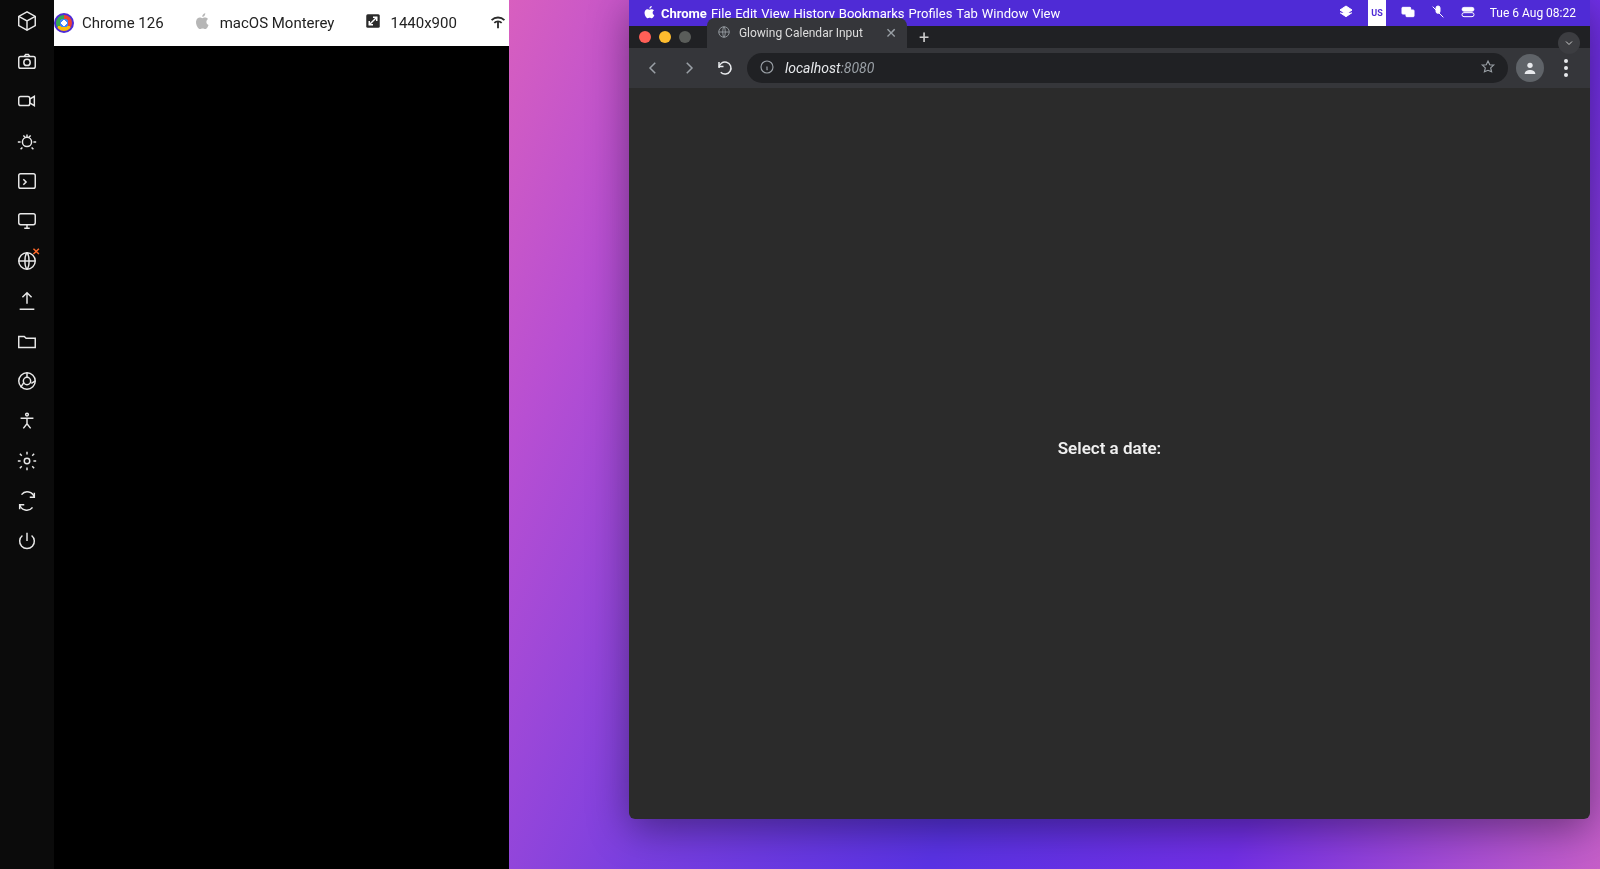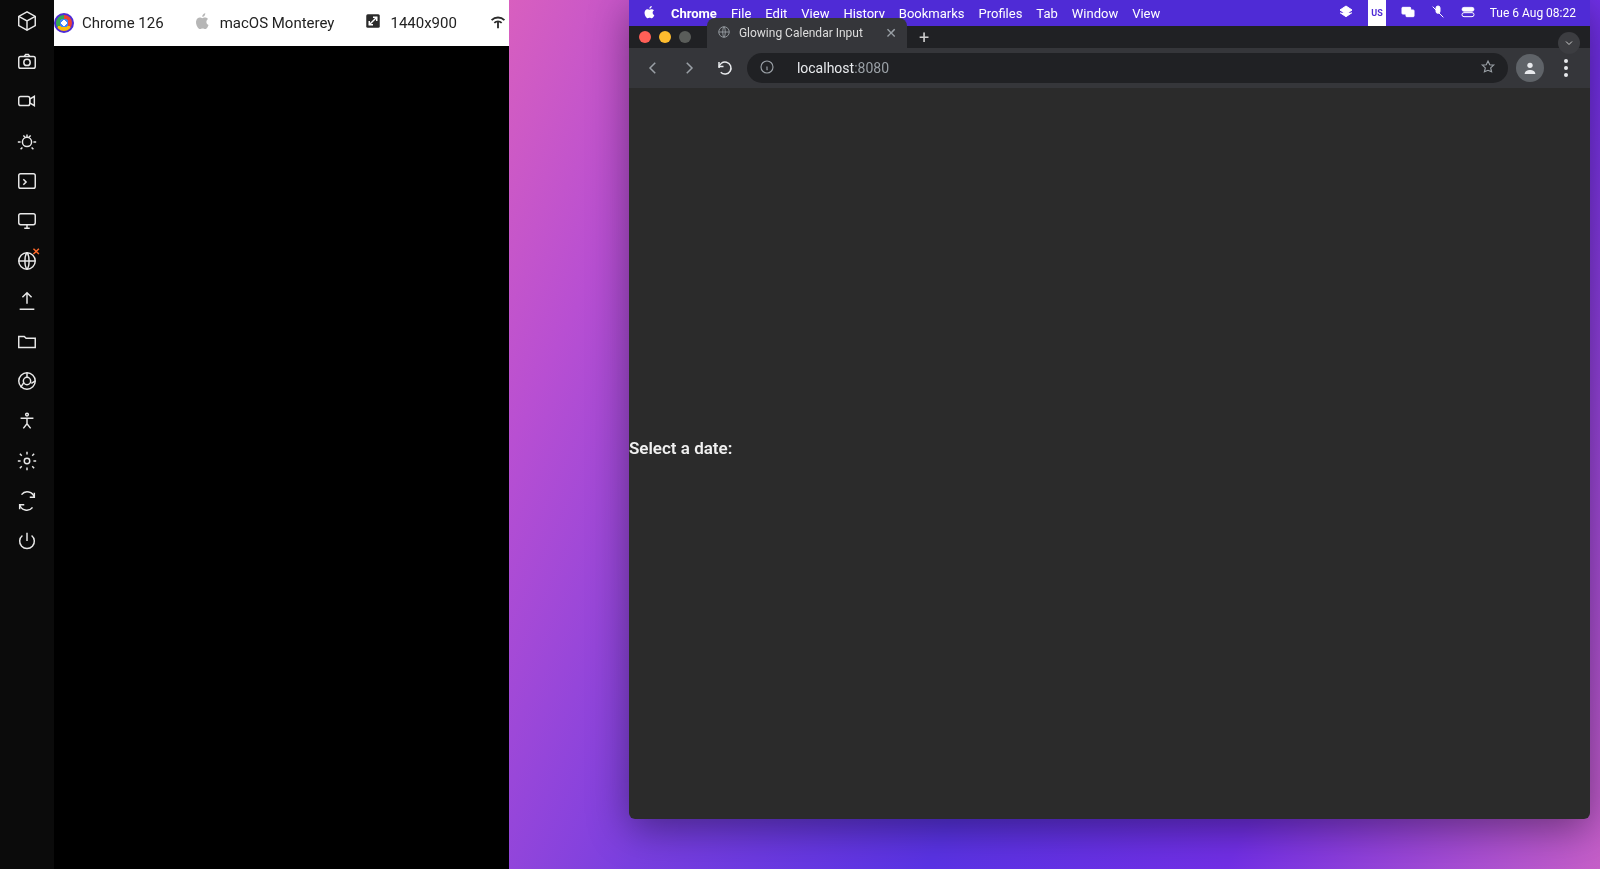--- a/index.html
+++ b/index.html
@@ -23,21 +23,21 @@
   .dim-icon svg{width:18px;height:18px;fill:#2a2a2a;}
   .wifi-icon svg{width:22px;height:22px;stroke:#2a2a2a;stroke-width:2;fill:none;}
 
   
   .desktop{flex:1;position:relative;background:linear-gradient(115deg,#d85fbf 0%,#b84fd2 14%,#7a3fe0 35%,#5a33e5 55%,#722fe6 75%,#c65fc8 100%);}
 
   
   .mac-window{position:absolute;left:120px;top:0;right:10px;bottom:50px;display:flex;flex-direction:column;border-radius:0 0 6px 6px;overflow:hidden;box-shadow:0 10px 40px rgba(0,0,0,.4);}
 
   
-  .menu-bar{height:26px;background:#4f2bd6;display:flex;align-items:center;padding:0 14px;gap:14px;color:#fff;font-size:13px;}
+  .menu-bar{height:26px;background:#4f2bd6;display:flex;align-items:center;padding:0 14px;gap:4px;color:#fff;font-size:13px;}
   .menu-bar .apple svg{width:14px;height:14px;fill:#fff;}
   .menu-bar .app-name{font-weight:700;}
   .menu-bar .mb-item{cursor:pointer;}
   .menu-right{margin-left:auto;display:flex;align-items:center;gap:14px;font-size:12px;}
   .menu-right svg{width:16px;height:16px;fill:#fff;stroke:#fff;}
   .us-box{background:#fff;color:#4f2bd6;font-size:9px;font-weight:700;padding:12px 3px;border-radius:3px;}
 
   
   .tab-strip{height:22px;background:#202124;display:flex;align-items:flex-end;padding-left:10px;position:relative;}
   .traffic{display:flex;gap:8px;align-items:center;height:100%;padding-right:16px;}
@@ -48,31 +48,31 @@
   .tab .close{margin-left:auto;color:#9aa0a6;font-size:14px;cursor:pointer;}
   .new-tab{color:#ccc;font-size:18px;padding:0 12px;cursor:pointer;}
   .tab-caret{position:absolute;right:10px;top:6px;width:22px;height:22px;background:#3c3d41;border-radius:50%;display:flex;align-items:center;justify-content:center;color:#ccc;cursor:pointer;}
   .tab-caret svg{width:12px;height:12px;stroke:#ccc;stroke-width:2;fill:none;}
 
   
   .addr-bar{height:40px;background:#35363a;display:flex;align-items:center;padding:0 10px;gap:8px;}
   .nav-btn{width:28px;height:28px;border-radius:50%;display:flex;align-items:center;justify-content:center;cursor:pointer;}
   .nav-btn svg{width:18px;height:18px;stroke:#9aa0a6;stroke-width:2;fill:none;}
   .nav-btn.enabled svg{stroke:#e8eaed;}
-  .omnibox{flex:1;height:30px;background:#202124;border-radius:15px;display:flex;align-items:center;padding:0 12px;gap:22px;color:#e8eaed;font-size:14px;}
+  .omnibox{flex:1;height:30px;background:#202124;border-radius:15px;display:flex;align-items:center;padding:0 12px;gap:10px;color:#e8eaed;font-size:14px;font-style:italic;}
   .omnibox svg{width:16px;height:16px;stroke:#9aa0a6;stroke-width:1.7;fill:none;}
   .omnibox .host .port{color:#9aa0a6;}
   .omnibox .star{margin-left:auto;}
   .prof{width:28px;height:28px;background:#5f6368;border-radius:50%;display:flex;align-items:center;justify-content:center;}
   .prof svg{width:16px;height:16px;fill:#e8eaed;}
   .kebab{width:28px;height:28px;display:flex;align-items:center;justify-content:center;cursor:pointer;}
   .kebab svg{width:4px;height:18px;}
 
   
-  .viewport{flex:1;background:#2b2b2b;display:flex;align-items:flex-start;justify-content:center;flex-direction:column;}
+  .viewport{flex:1;background:#2b2b2b;display:flex;align-items:center;justify-content:center;flex-direction:column;}
   .page-label{color:#f0f0f0;font-size:17px;font-weight:600;margin-bottom:12px;}
   .date-wrap{background:#3a3a3a;border:1px solid #575757;border-radius:10px;padding:4px;box-shadow:0 0 14px rgba(100,100,120,.35);}
   .date-input{background:#2f2f2f;border:1px solid #5a5a5a;border-radius:6px;height:34px;width:150px;display:flex;align-items:center;justify-content:space-between;padding:0 10px;color:#f0f0f0;font-size:15px;}
   .date-input .cal svg{width:14px;height:14px;stroke:#e8e8e8;stroke-width:1.6;fill:none;} 
 </style>
 </head>
 <body>
 
 <div class="tool-strip">
   <div class="ts-icon">

